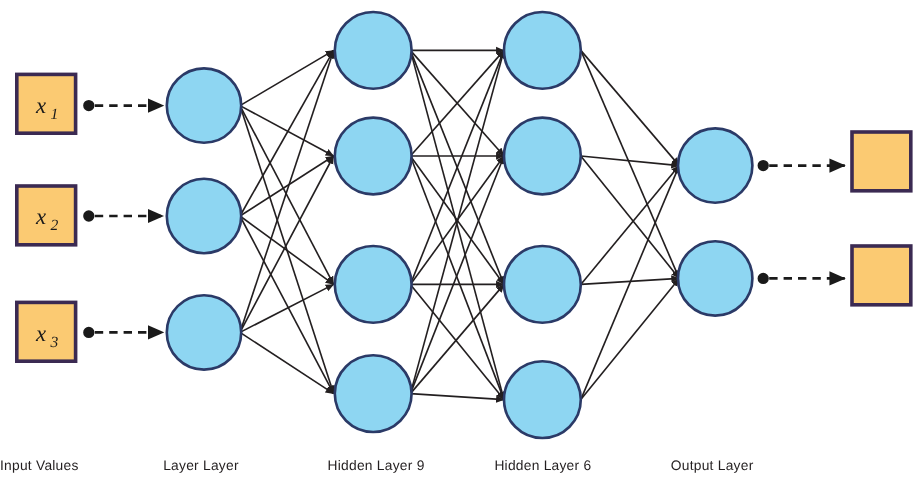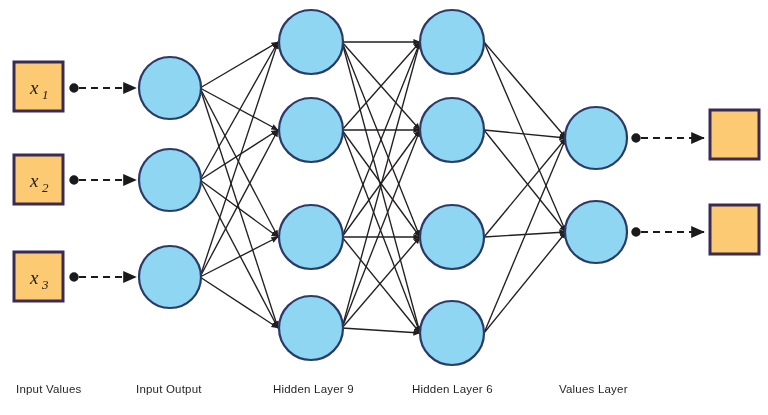--- a/index.html
+++ b/index.html
@@ -171,19 +171,19 @@
       <circle cx="452" cy="237" r="32" fill="#8ED6F2" stroke="#2b3a67" stroke-width="2.2"></circle>
       <circle cx="452" cy="333" r="32" fill="#8ED6F2" stroke="#2b3a67" stroke-width="2.2"></circle>
     </g>
 
     <g id="nodes-out">
       <circle cx="596" cy="138" r="31" fill="#8ED6F2" stroke="#2b3a67" stroke-width="2.2"></circle>
       <circle cx="596" cy="232" r="31" fill="#8ED6F2" stroke="#2b3a67" stroke-width="2.2"></circle>
     </g>
   </svg>
 
-  <div class="layer-caption" style="left:16px;">Input Values</div>
-  <div class="layer-caption" style="left:136px;">Input Output</div>
+  <div class="layer-caption" style="left:0;">Input Values</div>
+  <div class="layer-caption" style="left:136px;">Layer Layer</div>
   <div class="layer-caption" style="left:273px;">Hidden Layer 9</div>
   <div class="layer-caption" style="left:412px;">Hidden Layer 6</div>
-  <div class="layer-caption" style="left:559px;">Values Layer</div>
+  <div class="layer-caption" style="left:559px;">Output Layer</div>
 
 </div>
 
 </body></html>

